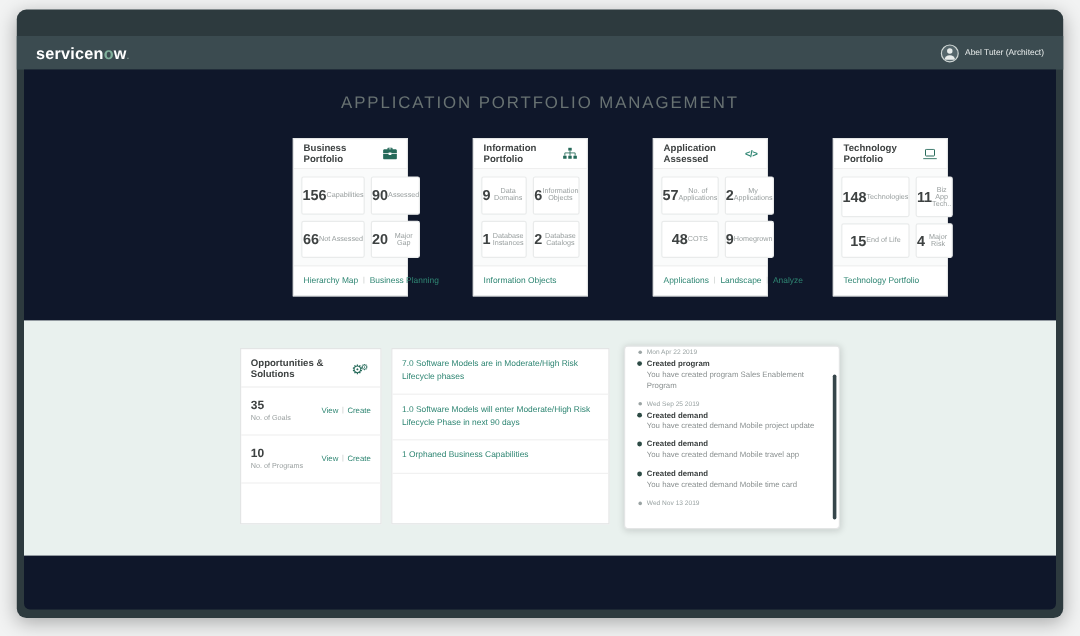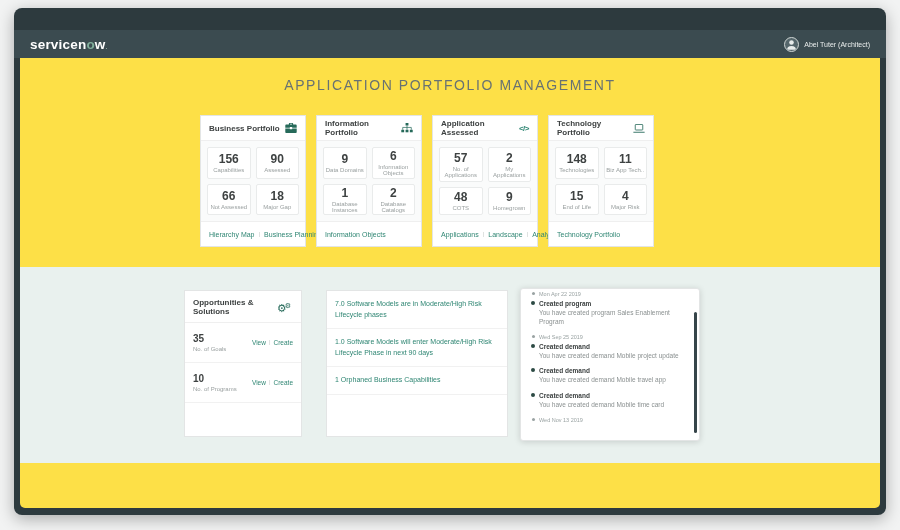--- a/index.html
+++ b/index.html
@@ -10,54 +10,54 @@
             background:#2d3a3e; border-radius:8px; box-shadow:0 4px 16px rgba(0,0,0,.30); }
   .headerbar { position:absolute; top:22px; left:0; right:0; height:28px; background:#3b4b50;
                display:flex; align-items:center; justify-content:space-between; padding:0 16px; }
   .logo { font-size:13.5px; font-weight:bold; color:#ffffff; letter-spacing:.2px; }
   .logo .green { color:#7fae9a; }
   .logo .mark { color:#8fa39b; font-size:7px; }
   .user-chip { display:flex; align-items:center; gap:5px; color:#e9edec; font-size:7px; cursor:pointer; }
   .avatar { width:15px; height:15px; border-radius:50%; border:1px solid #cfd6d4;
             display:flex; align-items:center; justify-content:center; overflow:hidden; background:#55666b; }
 
-  .content { position:absolute; top:50px; left:6px; right:6px; bottom:7px; background:#fde047;
+  .content { position:absolute; top:50px; left:6px; right:6px; bottom:7px; background:#0f172a;
              border-radius:0 0 5px 5px; overflow:hidden; }
   .page-title { position:absolute; top:19px; left:0; width:100%; text-align:center;
                 font-size:14px; color:#687272; letter-spacing:1.6px; }
 
   .cards { position:absolute; left:180px; top:57px; display:flex; gap:10px; }
-  .pcard { width:106px; height:132px; background:#fff; border:1px solid #e3e5e5; display:flex; flex-direction:column; }
+  .pcard { width:96px; height:132px; background:#fff; border:1px solid #e3e5e5; display:flex; flex-direction:column;margin-left:44px; }
   .pcard-head { height:25px; flex:none; display:flex; align-items:center; justify-content:space-between;
                 padding:0 8px; border-bottom:1px solid #efefef; }
   .pcard-title { font-size:8px; font-weight:bold; color:#3e4242; }
   .picon { color:#266a5a; display:flex; align-items:center; }
   .code-glyph { font-size:8px; font-weight:bold; color:#2f8673; letter-spacing:-.5px; }
   .pcard-stats { flex:1; background:#fafbfb; padding:6px; display:grid; grid-template-columns:1fr 1fr;
                  gap:5px; border-bottom:1px solid #efefef; }
-  .stat { background:#fff; border:1px solid #e9ebeb; border-radius:2px; display:flex; flex-direction:column;
+  .stat { background:#fff; border:1px solid #e9ebeb; border-radius:2px; display:flex; flex-direction:row;
           align-items:center; justify-content:center; }
   .stat-val { font-size:12px; font-weight:bold; color:#3e4242; }
   .stat-lbl { font-size:6px; color:#9aa0a0; margin-top:1px; text-align:center; }
   .pcard-links { height:24px; flex:none; display:flex; align-items:center; padding:0 8px; gap:4px; }
   .tlink { font-size:7px; color:#2f8673; cursor:pointer; white-space:nowrap; }
   .sep { color:#c3c9c7; font-size:6px; }
 
   .mint { position:absolute; left:0; right:0; top:209px; height:196px; background:#e9f1ee; }
 
   .panel { position:absolute; background:#fff; border:1px solid #e3e5e5; }
   .panel-head { display:flex; align-items:center; justify-content:space-between;
                 padding:7px 8px 6px; border-bottom:1px solid #efefef; }
   .panel-title { font-size:8px; color:#555c5c; }
   .bold { font-weight:bold; color:#3e4242; }
   .gears { color:#266a5a; font-family:"DejaVu Sans",sans-serif; line-height:1; position:relative; }
   .gear-big { font-size:11px; }
   .gear-small { font-size:7px; position:relative; top:-4px; left:-2px; }
 
-  .opps { left:164px; top:232px; width:118px; height:147px; }
+  .opps { left:180px; top:232px; width:118px; height:147px; }
   .opp-row { height:40px; padding:6px 8px; border-bottom:1px solid #f1f1f1;
              display:flex; justify-content:space-between; align-items:center; }
   .opp-left { display:flex; flex-direction:column; }
   .opp-num { font-size:10px; font-weight:bold; color:#3e4242; }
   .opp-lbl { font-size:6px; color:#9aa0a0; margin-top:2px; }
   .opp-links { display:flex; gap:3px; align-items:center; padding-bottom:1px; }
   .opp-links .tlink { font-size:6.5px; }
 
   .notif { left:306px; top:232px; width:182px; height:147px; }
   .notif .panel-head { border-bottom:1px solid #efefef; }
@@ -120,21 +120,21 @@
           </div>
           <div class="stat">
             <span class="stat-val">90</span>
             <span class="stat-lbl">Assessed</span>
           </div>
           <div class="stat">
             <span class="stat-val">66</span>
             <span class="stat-lbl">Not Assessed</span>
           </div>
           <div class="stat">
-            <span class="stat-val">18</span>
+            <span class="stat-val">20</span>
             <span class="stat-lbl">Major Gap</span>
           </div>
         </div>
         <div class="pcard-links">
           <span class="tlink">Hierarchy Map</span>
           <span class="sep">|</span>
           <span class="tlink">Business Planning</span>
         </div>
       </div>
 

